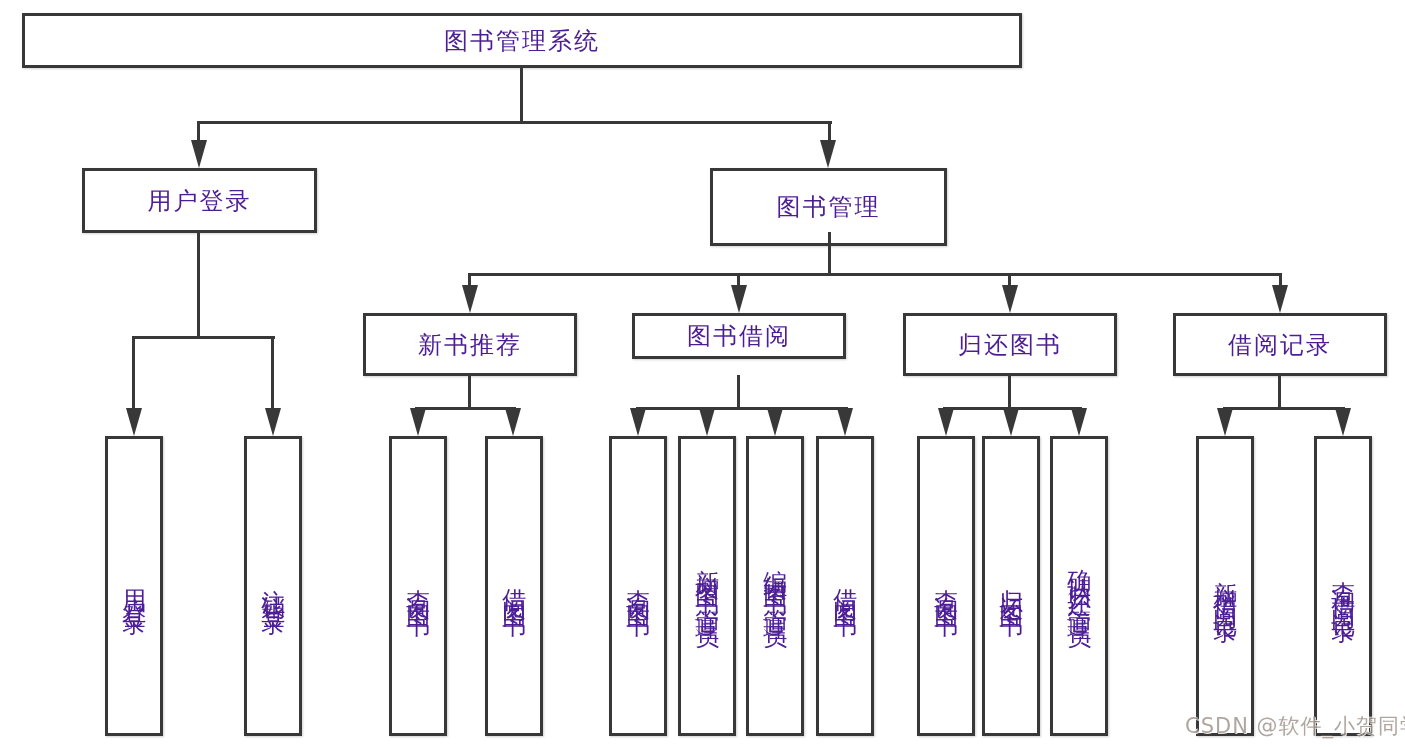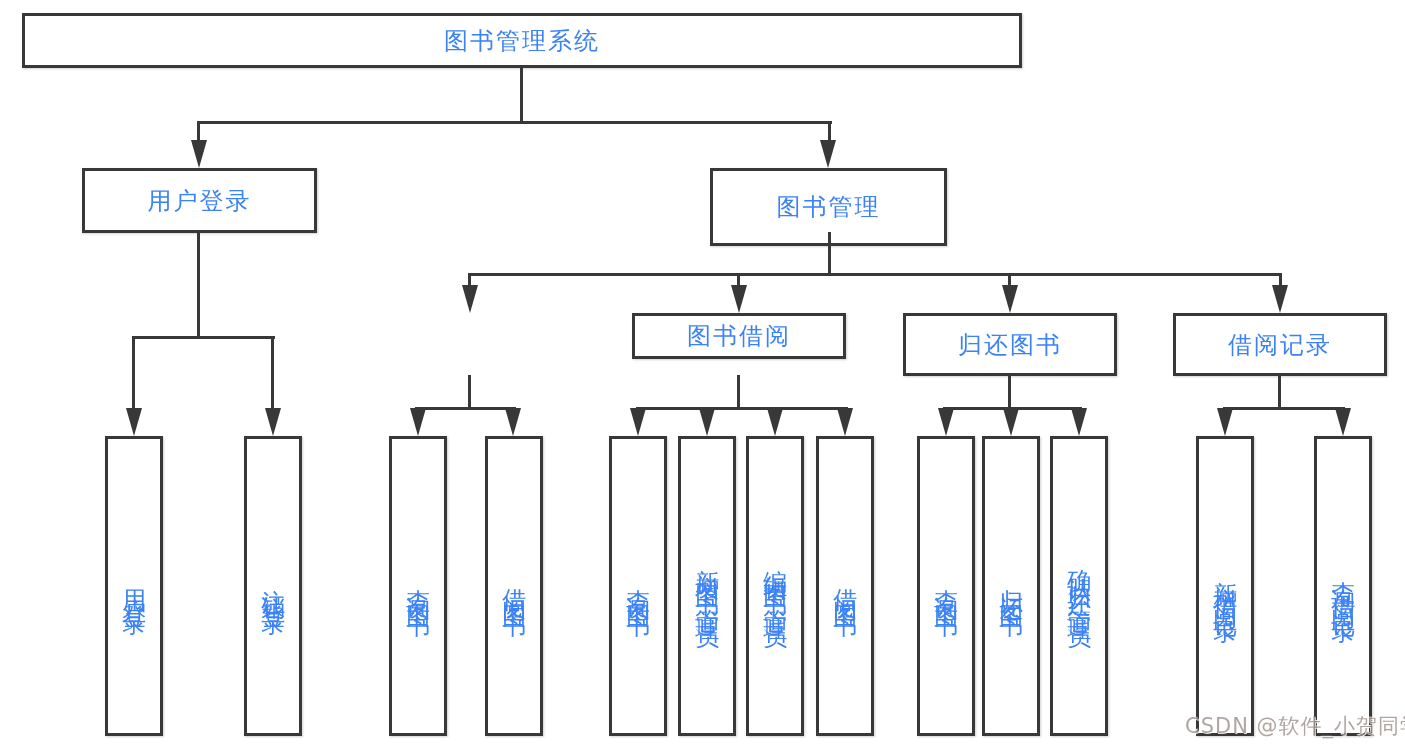--- a/index.html
+++ b/index.html
@@ -12,21 +12,21 @@
     font-family: "DejaVu Sans", sans-serif;
   }
   .node {
     position: absolute;
     box-sizing: border-box;
     border: 3px solid #383838;
     background: #ffffff;
     display: flex;
     align-items: center;
     justify-content: center;
-    color: #3b82f6;
+    color: #4c1d95;
     font-size: 24px;
     box-shadow: 1px 1px 2px rgba(0,0,0,0.18);
   }
   .hnode span {
     letter-spacing: 2px;
     white-space: nowrap;
   }
   .leaf span {
     writing-mode: vertical-rl;
     text-orientation: mixed;
@@ -86,20 +86,23 @@
   <div class="line" style="left:468px; top:273px; width:814px; height:3px;"></div>
   <div class="line" style="left:468px; top:273px; width:3px; height:16px;"></div>
   <div class="line" style="left:737px; top:273px; width:3px; height:16px;"></div>
   <div class="line" style="left:1008px; top:273px; width:3px; height:16px;"></div>
   <div class="line" style="left:1279px; top:273px; width:3px; height:16px;"></div>
   <div class="arrow" style="left:462px; top:285px;"></div>
   <div class="arrow" style="left:731px; top:285px;"></div>
   <div class="arrow" style="left:1002px; top:285px;"></div>
   <div class="arrow" style="left:1272px; top:285px;"></div>
 
+  <div class="node hnode" style="left:363px; top:313px; width:214px; height:63px;">
+    <span>新书推荐</span>
+  </div>
   <div class="node hnode" style="left:632px; top:313px; width:214px; height:46px;">
     <span>图书借阅</span>
   </div>
   <div class="node hnode" style="left:903px; top:313px; width:214px; height:63px;">
     <span>归还图书</span>
   </div>
   <div class="node hnode" style="left:1173px; top:313px; width:214px; height:63px;">
     <span>借阅记录</span>
   </div>
 

